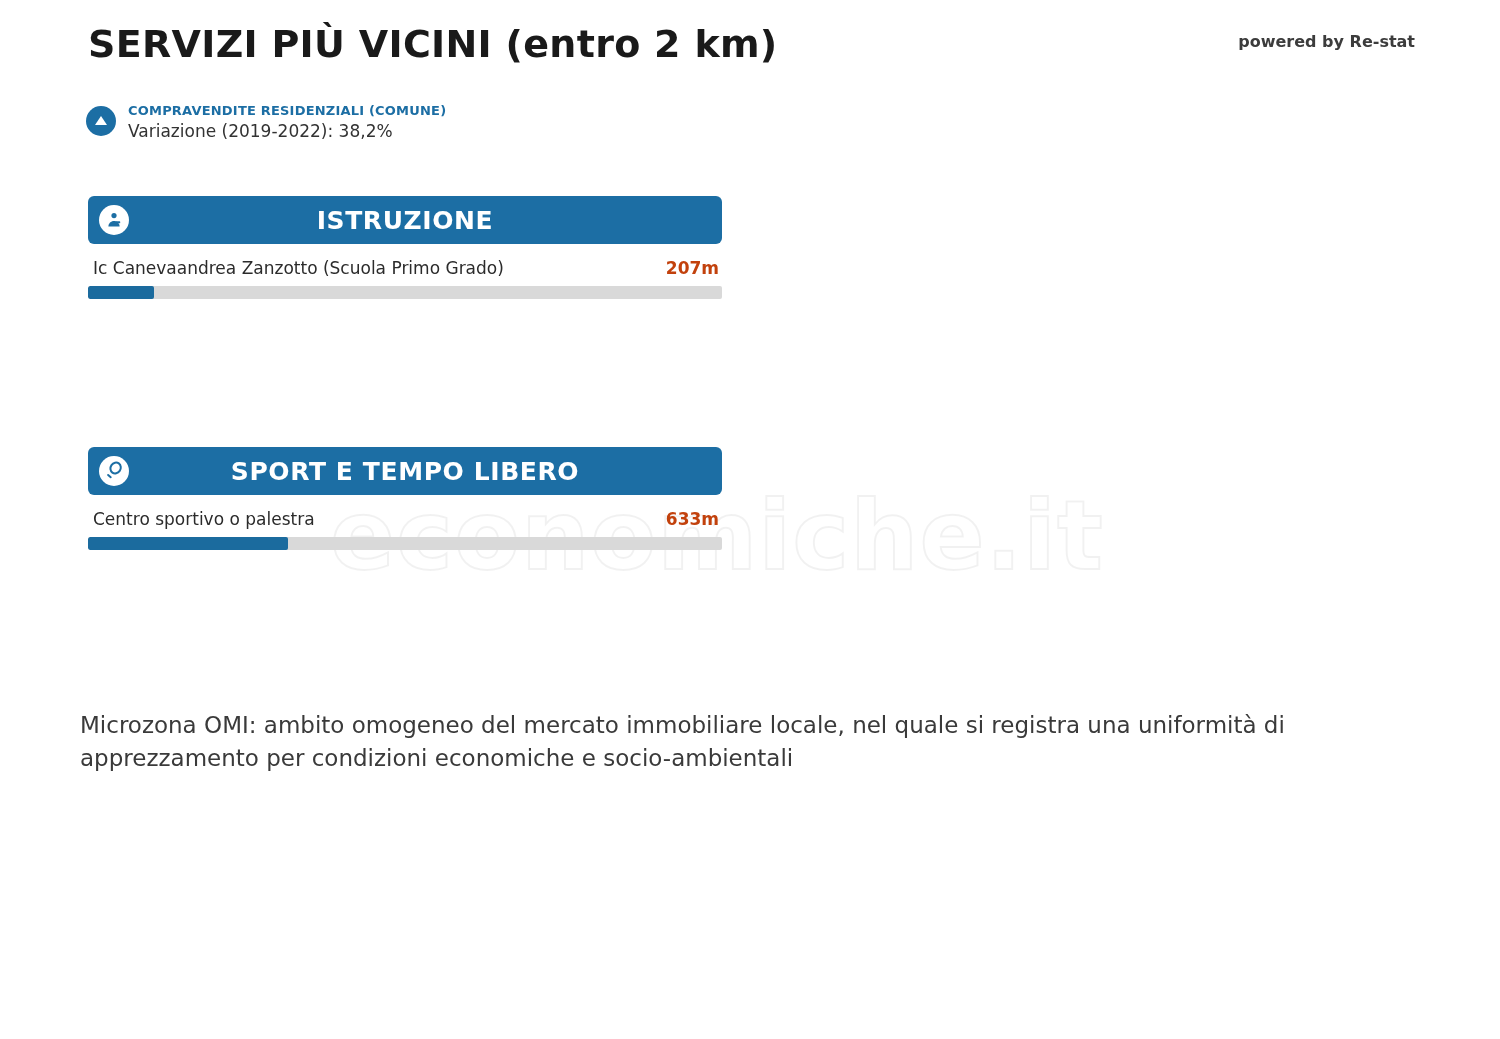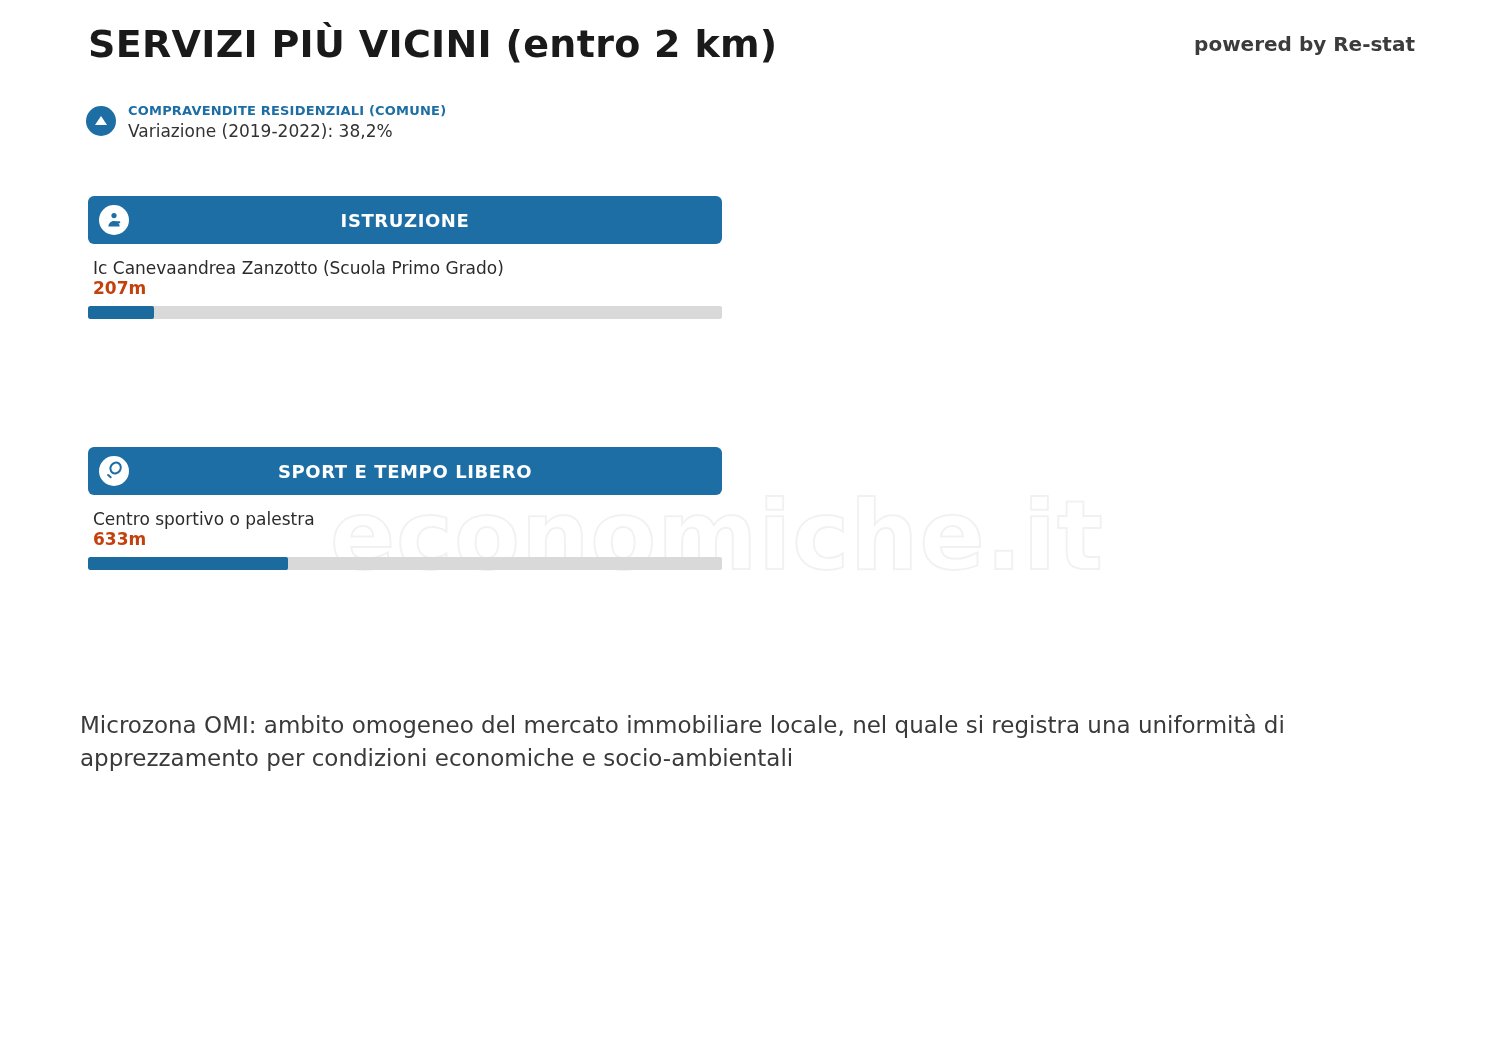--- a/index.html
+++ b/index.html
@@ -51,21 +51,21 @@
     font-size: 38px;
     font-weight: 700;
     color: #1a1a1a;
     letter-spacing: 0.3px;
     white-space: nowrap;
   }
   .powered {
     position: absolute;
     right: 85px;
     top: 32px;
-    font-size: 20px;
+    font-size: 16px;
     font-weight: 700;
     color: #3c3c3c;
     white-space: nowrap;
   }
 
   
   .stat {
     position: absolute;
     left: 86px;
     top: 104px;
@@ -127,35 +127,34 @@
     display: flex;
     align-items: center;
     justify-content: center;
     flex: 0 0 auto;
   }
   .cat-title {
     position: absolute;
     left: 0;
     right: 0;
     text-align: center;
-    font-size: 18px;
+    font-size: 25px;
     font-weight: 700;
     color: #ffffff;
     letter-spacing: 0.6px;
   }
 
   .item {
     margin-top: 14px;
   }
   .item-row {
     display: flex;
     align-items: baseline;
     justify-content: space-between;
     padding: 0 3px 0 5px;
-    flex-direction: column;
   }
   .item-label {
     font-size: 17px;
     color: #2b2b2b;
     white-space: nowrap;
   }
   .item-value {
     font-size: 17px;
     font-weight: 700;
     color: #c2410c;

